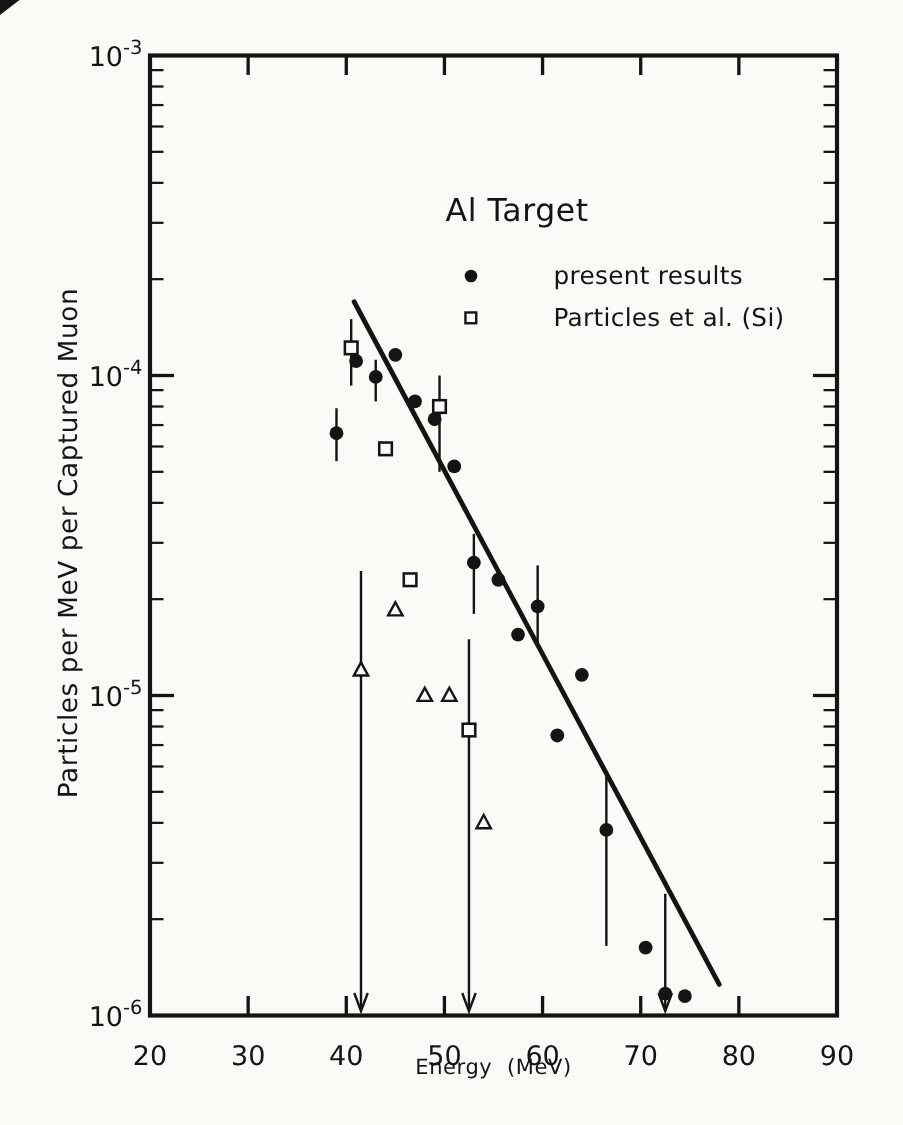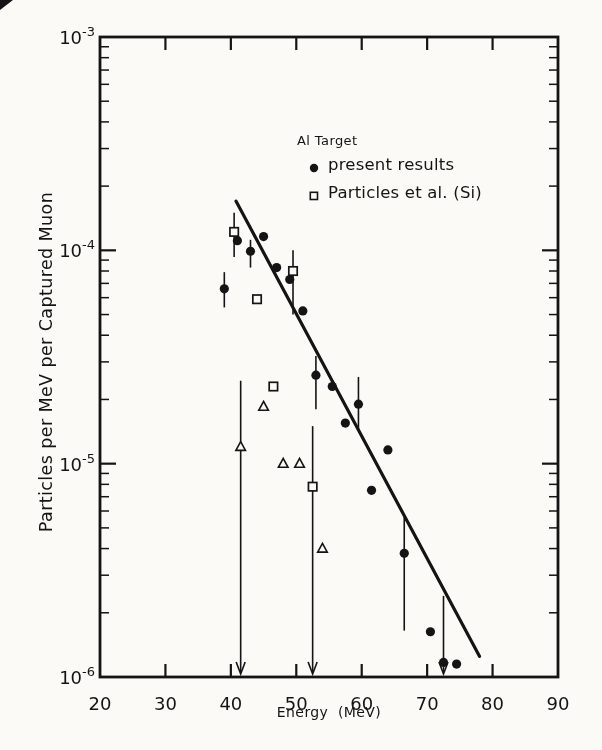--- a/index.html
+++ b/index.html
@@ -26,32 +26,32 @@
     text-align:center;
     font-size:14px;
     white-space:pre;
     letter-spacing:0.4px;
   }
   .legend{
     position:absolute;
     left:296px;top:131px;
   }
   .legend-title{
-    font-size:13px;
+    font-size:21px;
     margin-left:1px;
     line-height:19px;
-    margin-bottom:0;
+    margin-bottom:24px;
     white-space:pre;
     letter-spacing:0.4px;
   }
   .legend-row{
     display:flex;
-    align-items:center;
     height:28px;
     padding-left:12px;
+    gap:41px;
   }
   .lm{width:12px;height:12px;display:inline-block;flex:0 0 12px;}
   .legend-label{
     margin-left:8px;
     font-size:16.5px;
     white-space:pre;
     letter-spacing:0.2px;
   }
   .legend-label .it{}
 </style>

